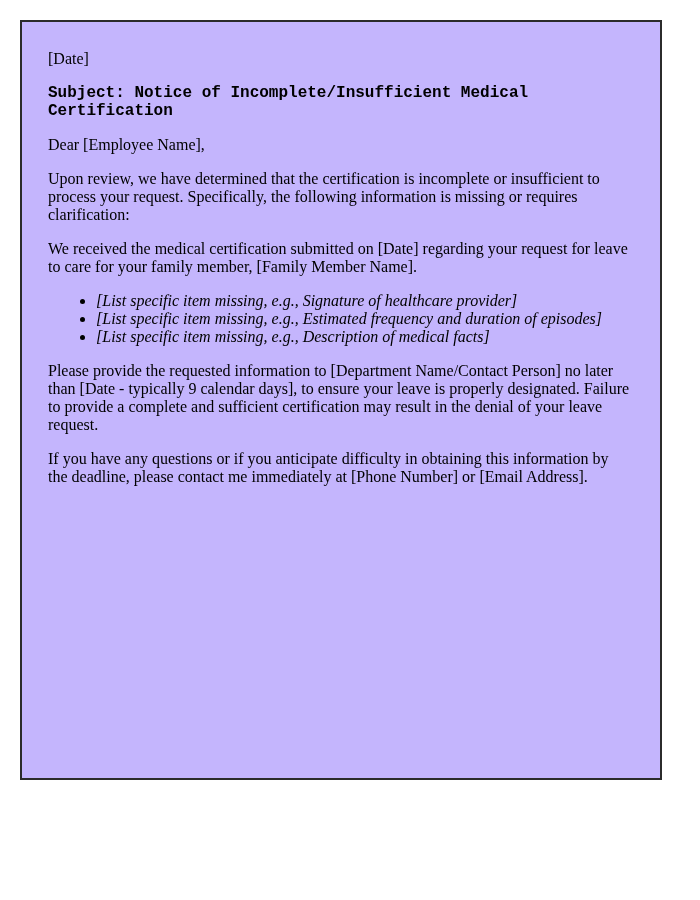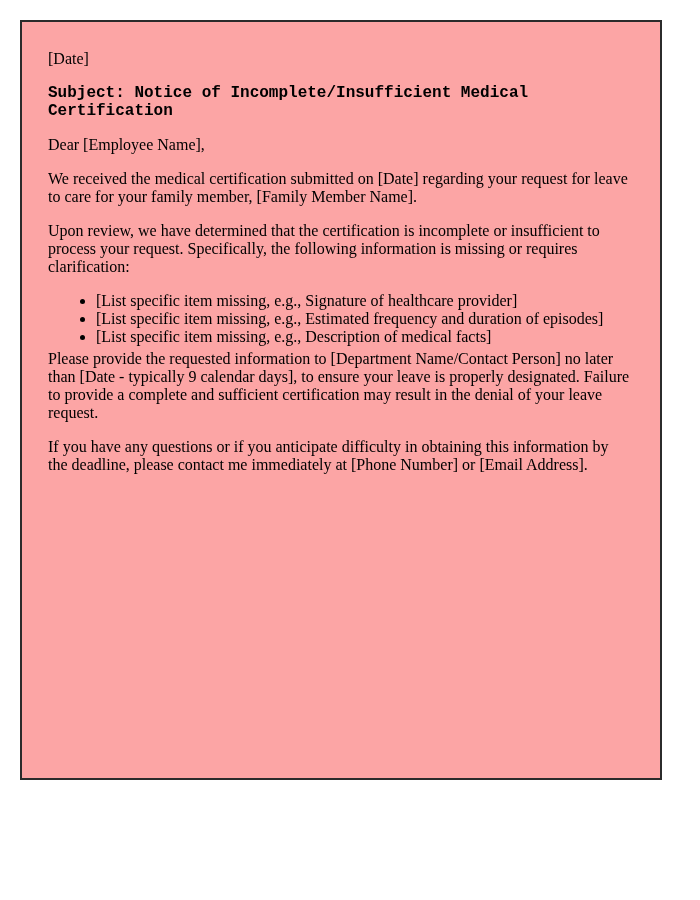--- a/index.html
+++ b/index.html
@@ -15,62 +15,63 @@
     color: #000000;
   }
   .letter {
     position: absolute;
     left: 20px;
     top: 20px;
     width: 642px;
     height: 760px;
     box-sizing: border-box;
     border: 2px solid #2b2b2b;
-    background: #fca5a5;
+    background: #c4b5fd;
     padding: 28px 10px 0 26px;
     font-size: 16px;
     line-height: 18px;
   }
   .letter p {
     margin: 0 0 16px 0;
     white-space: pre-line; 
   }
   .subject {
     font-weight: bold;
     font-family: Liberation Mono, monospace;
   }
   ul.missing-items {
-    margin: 0 0 4px 0;
+    margin: 0 0 16px 0;
     padding: 0 0 0 48px;
     list-style-type: disc;
+    font-style: italic;
   }
   ul.missing-items li {
     margin: 0;
     padding: 0;
     line-height: 18px;
   }
 </style>
 </head>
 <body>
 
 <div class="letter">
 
   <p>[Date]</p>
 
 
   <p class="subject">Subject: Notice of Incomplete/Insufficient Medical Certification</p>
 
   <p>Dear [Employee Name],</p>
 
-  <p>We received the medical certification submitted on [Date] regarding your request for leave
-to care for your family member, [Family Member Name].</p>
-
   <p>Upon review, we have determined that the certification is incomplete or insufficient to
 process your request. Specifically, the following information is missing or requires
 clarification:</p>
+
+  <p>We received the medical certification submitted on [Date] regarding your request for leave
+to care for your family member, [Family Member Name].</p>
 
   <ul class="missing-items">
     <li>[List specific item missing, e.g., Signature of healthcare provider]</li>
     <li>[List specific item missing, e.g., Estimated frequency and duration of episodes]</li>
     <li>[List specific item missing, e.g., Description of medical facts]</li>
   </ul>
 
   <p>Please provide the requested information to [Department Name/Contact Person] no later
 than [Date - typically 9 calendar days], to ensure your leave is properly designated. Failure
 to provide a complete and sufficient certification may result in the denial of your leave

